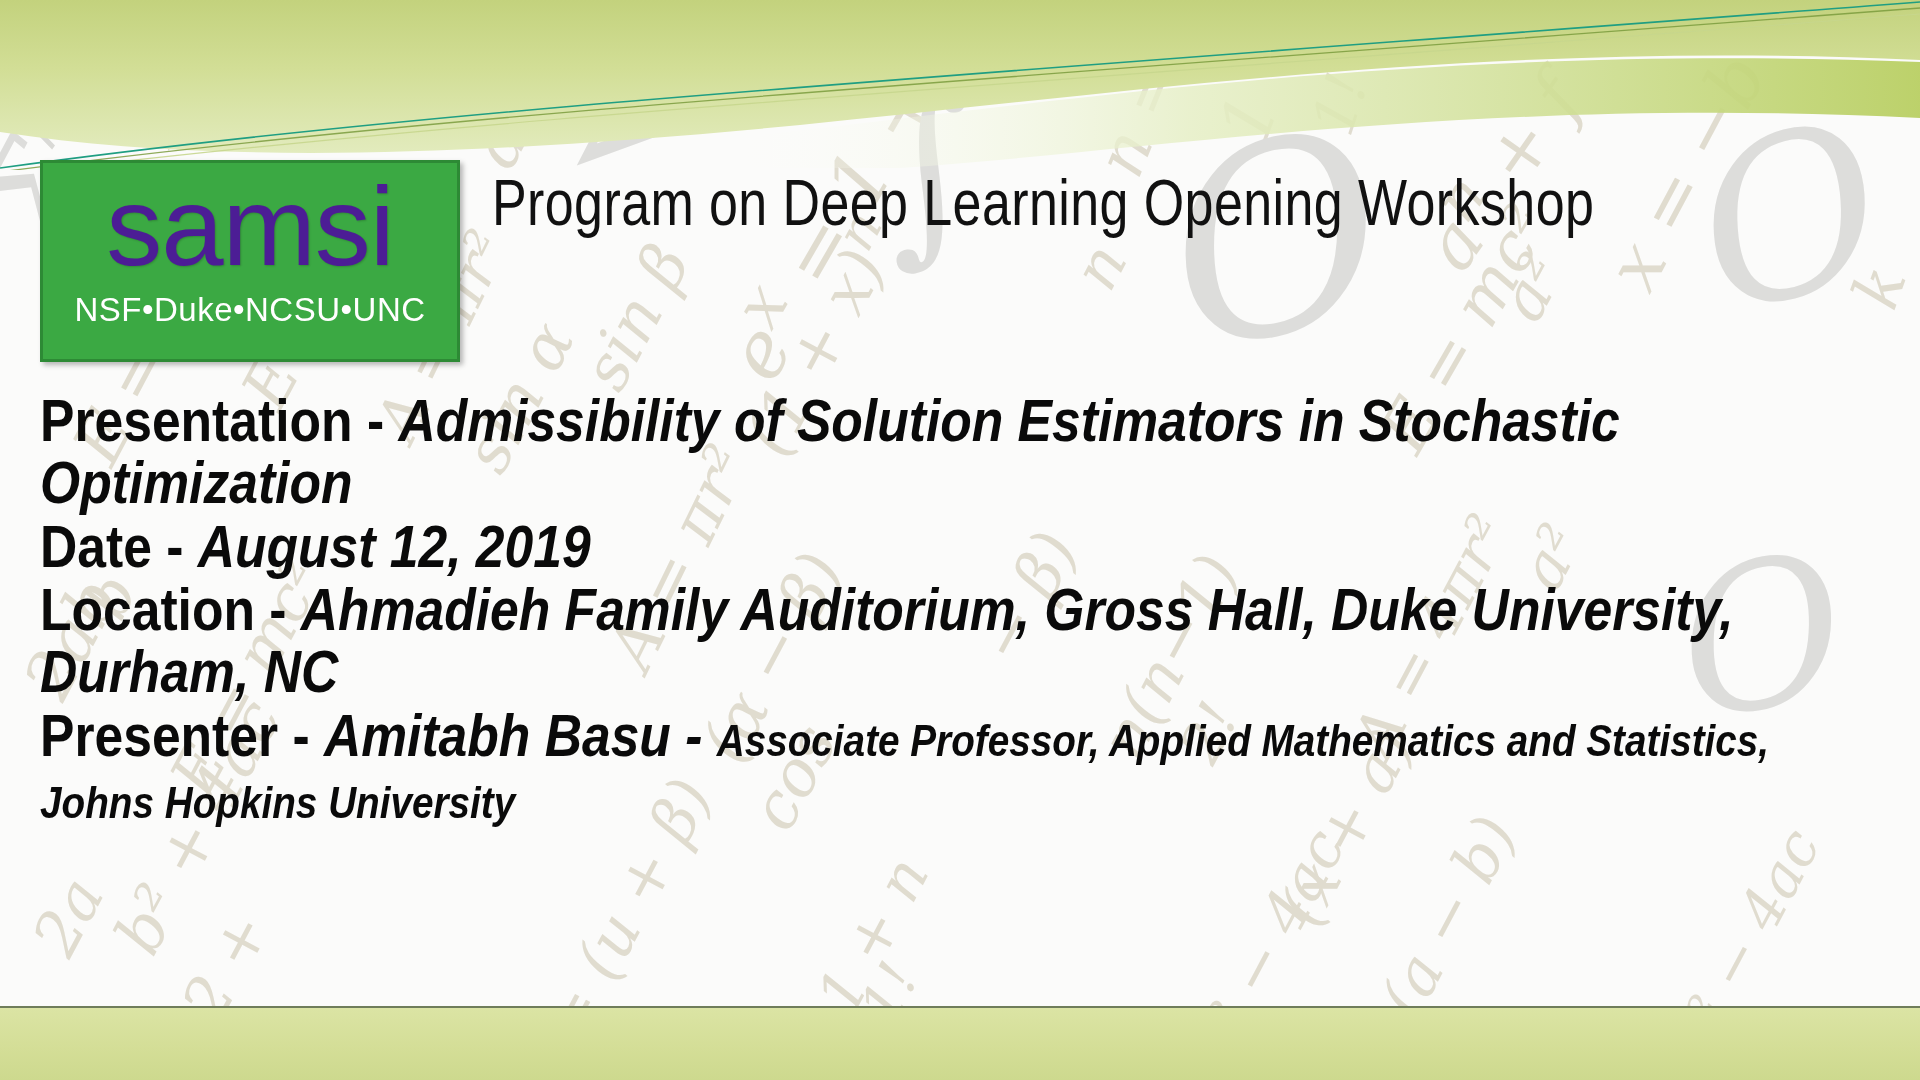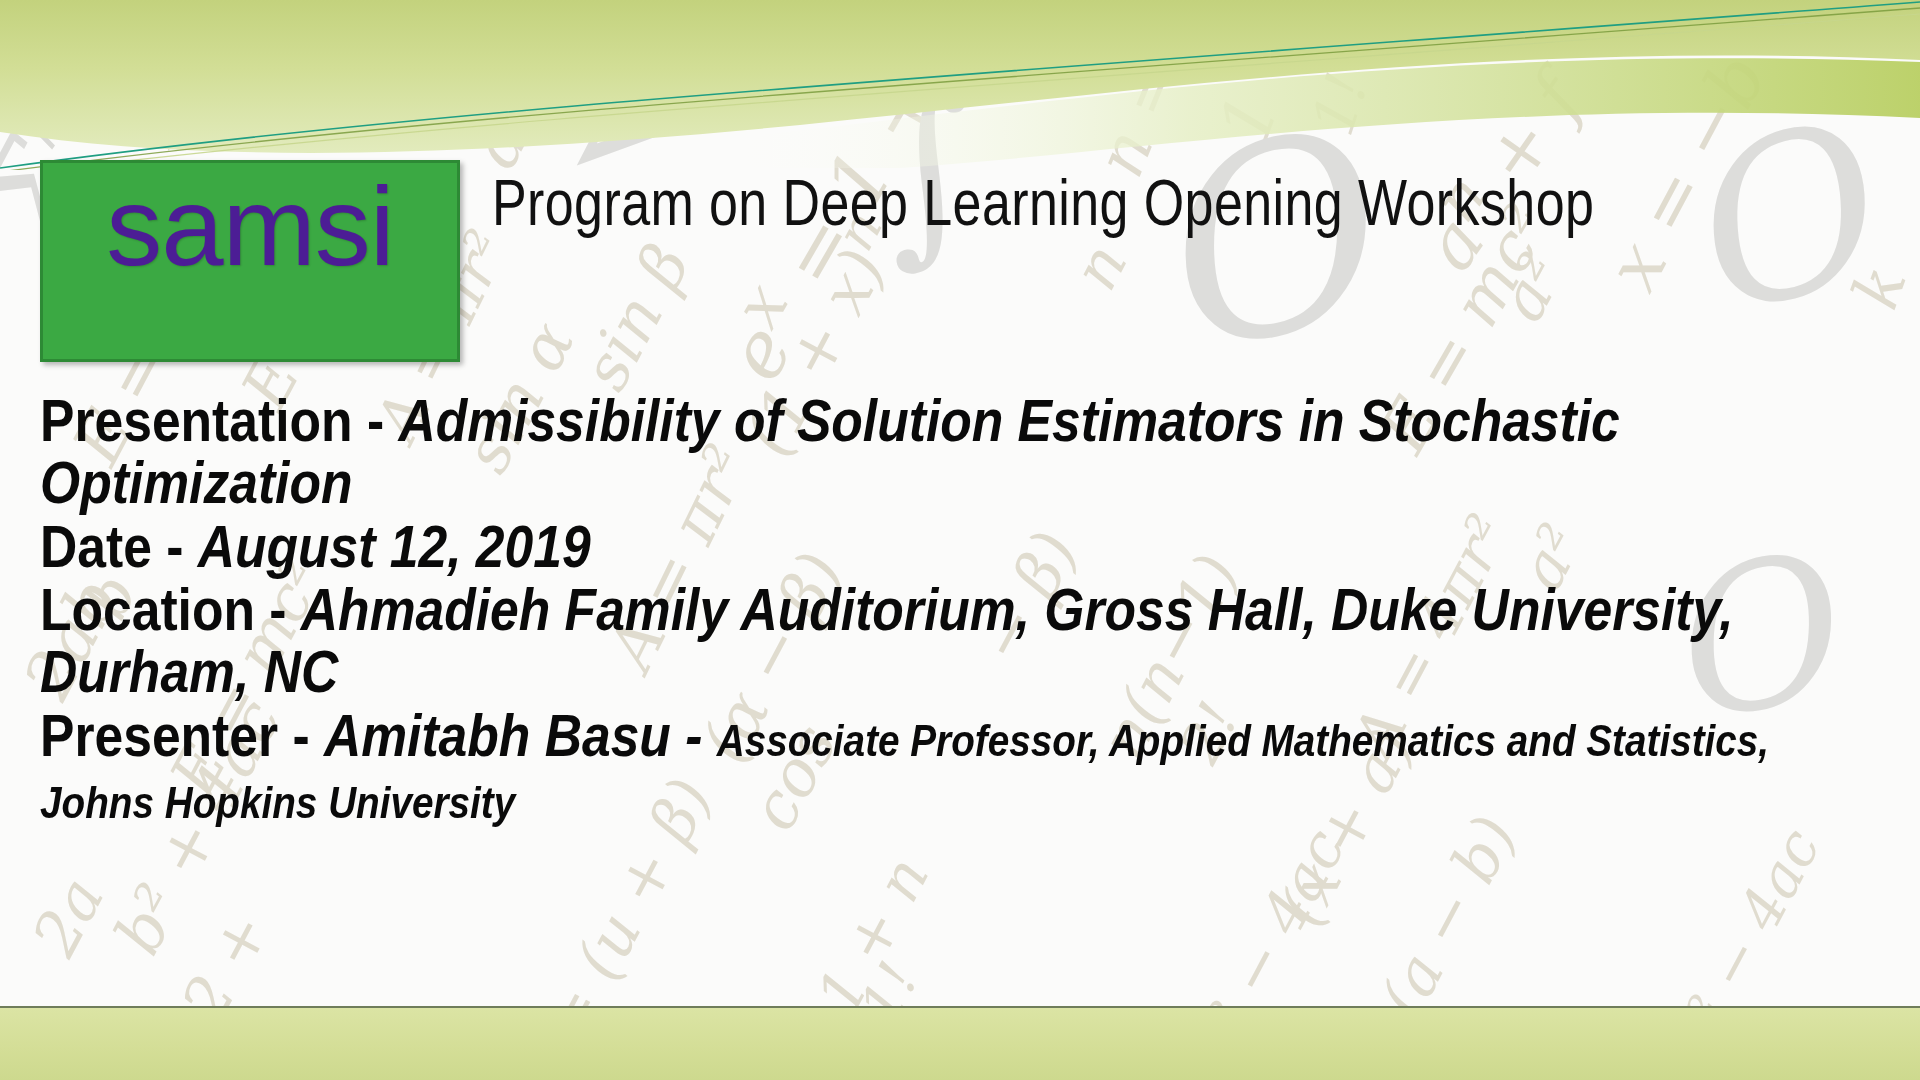--- a/index.html
+++ b/index.html
@@ -245,20 +245,21 @@
       <path d="M0,176 C430,122 910,92 1920,14" fill="none" stroke="#c6d68d" stroke-width="1.2" opacity="0.9"></path>
     </svg>
   </div>
 
   <div class="footer-band"></div>
 
   <div class="content">
 
     <div class="logo">
       <div class="logo-word">samsi</div>
+      <div class="logo-sub">NSF•Duke•NCSU•UNC</div>
     </div>
 
     <div class="event-title">Program on Deep Learning Opening Workshop</div>
 
     <div class="details">
 
       <div class="detail-line line-presentation">
         <span class="lbl">Presentation -</span>
         <span class="val">Admissibility of Solution Estimators in Stochastic Optimization</span>
       </div>

